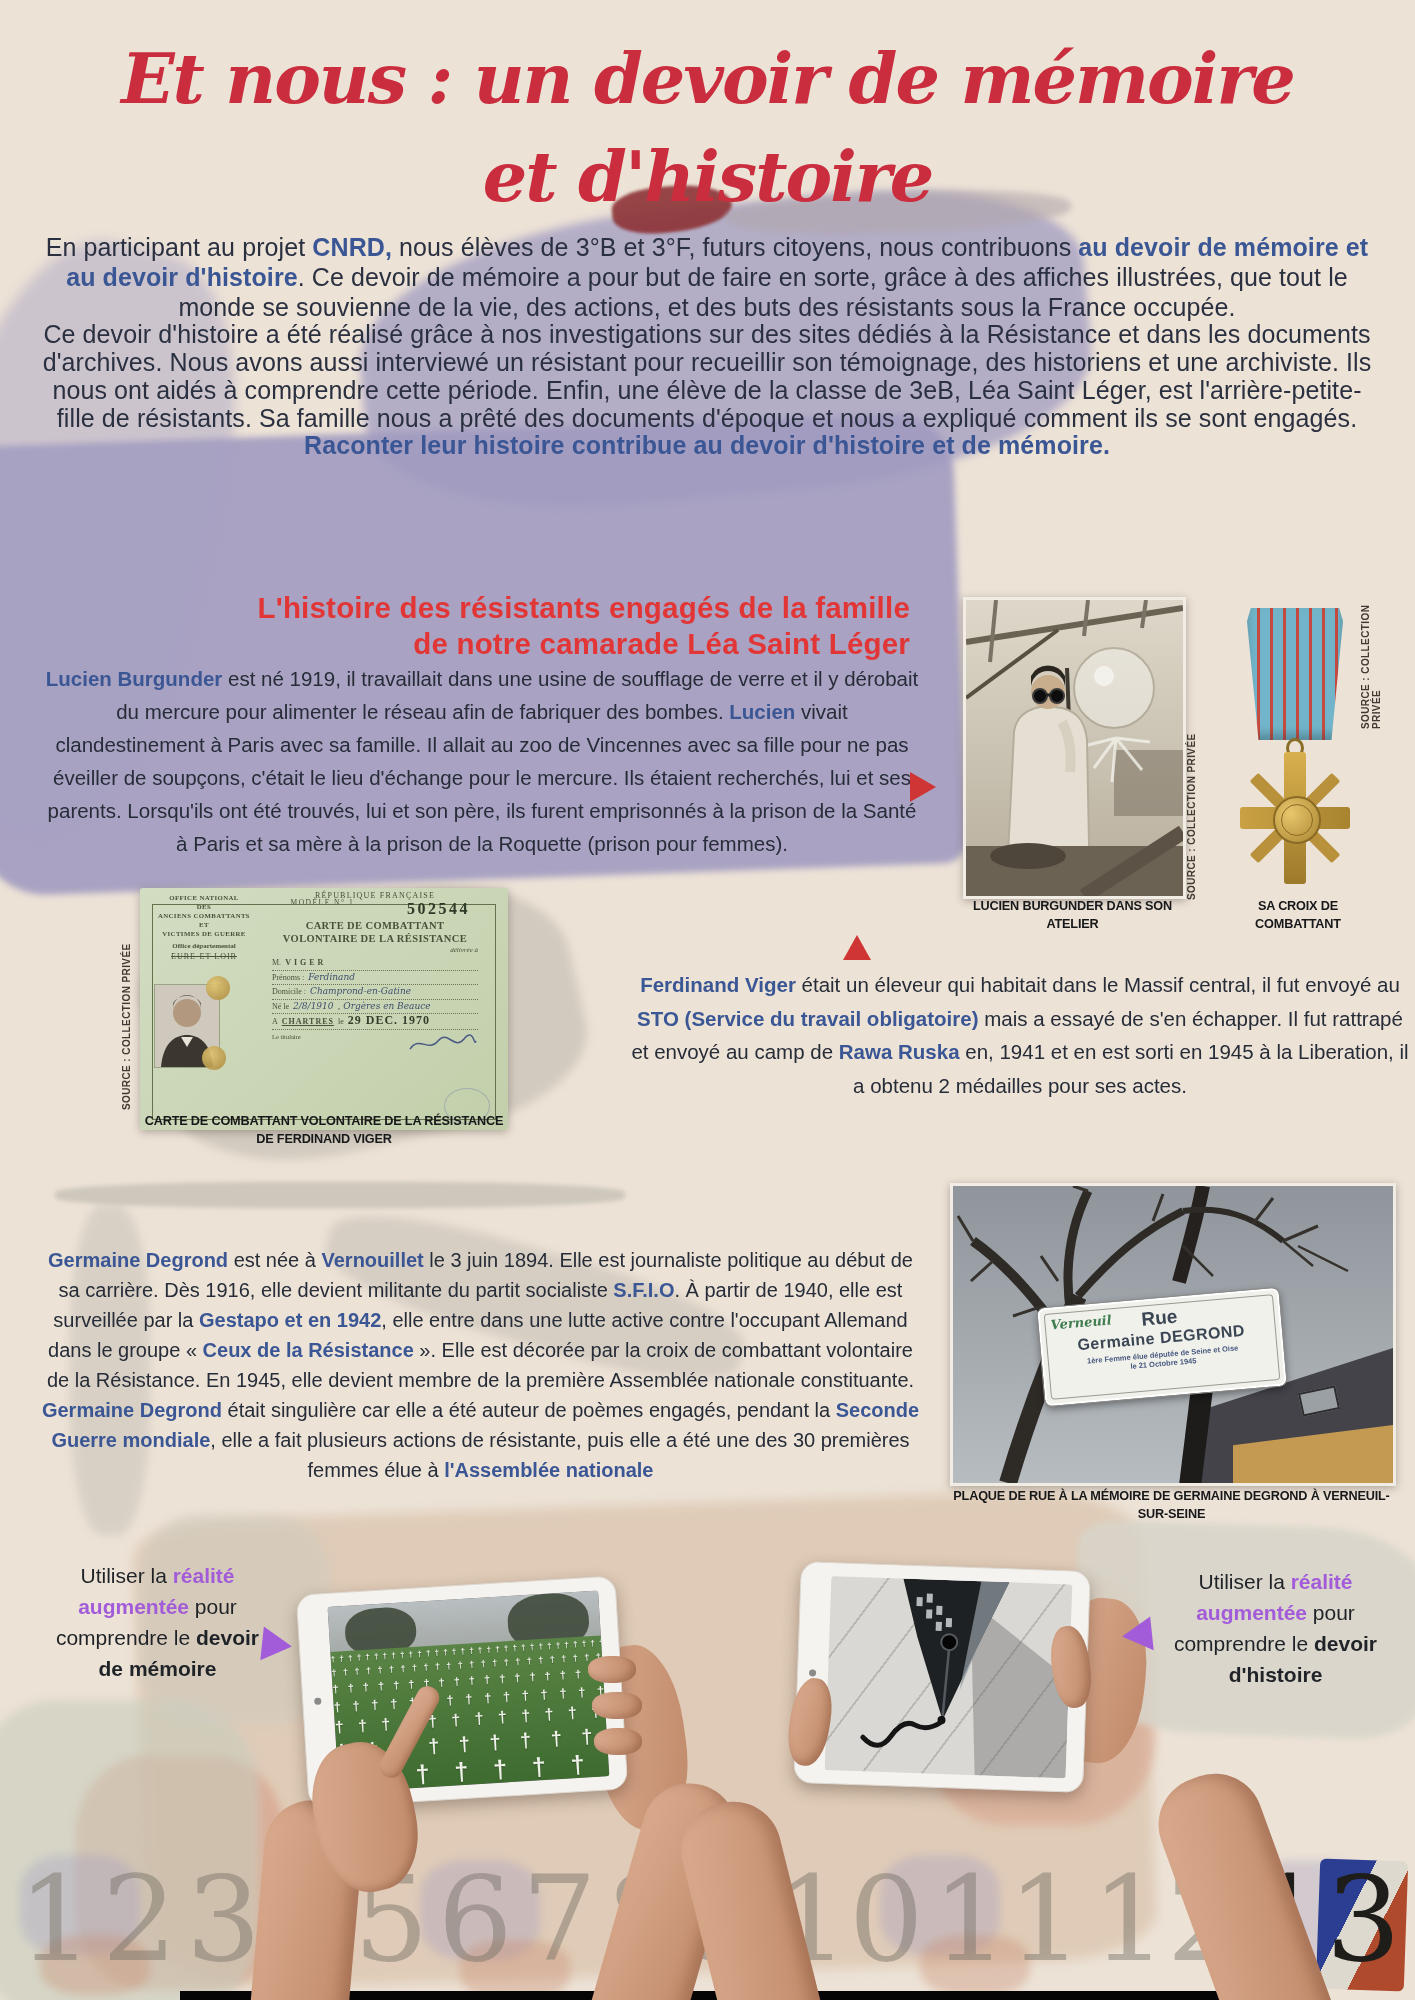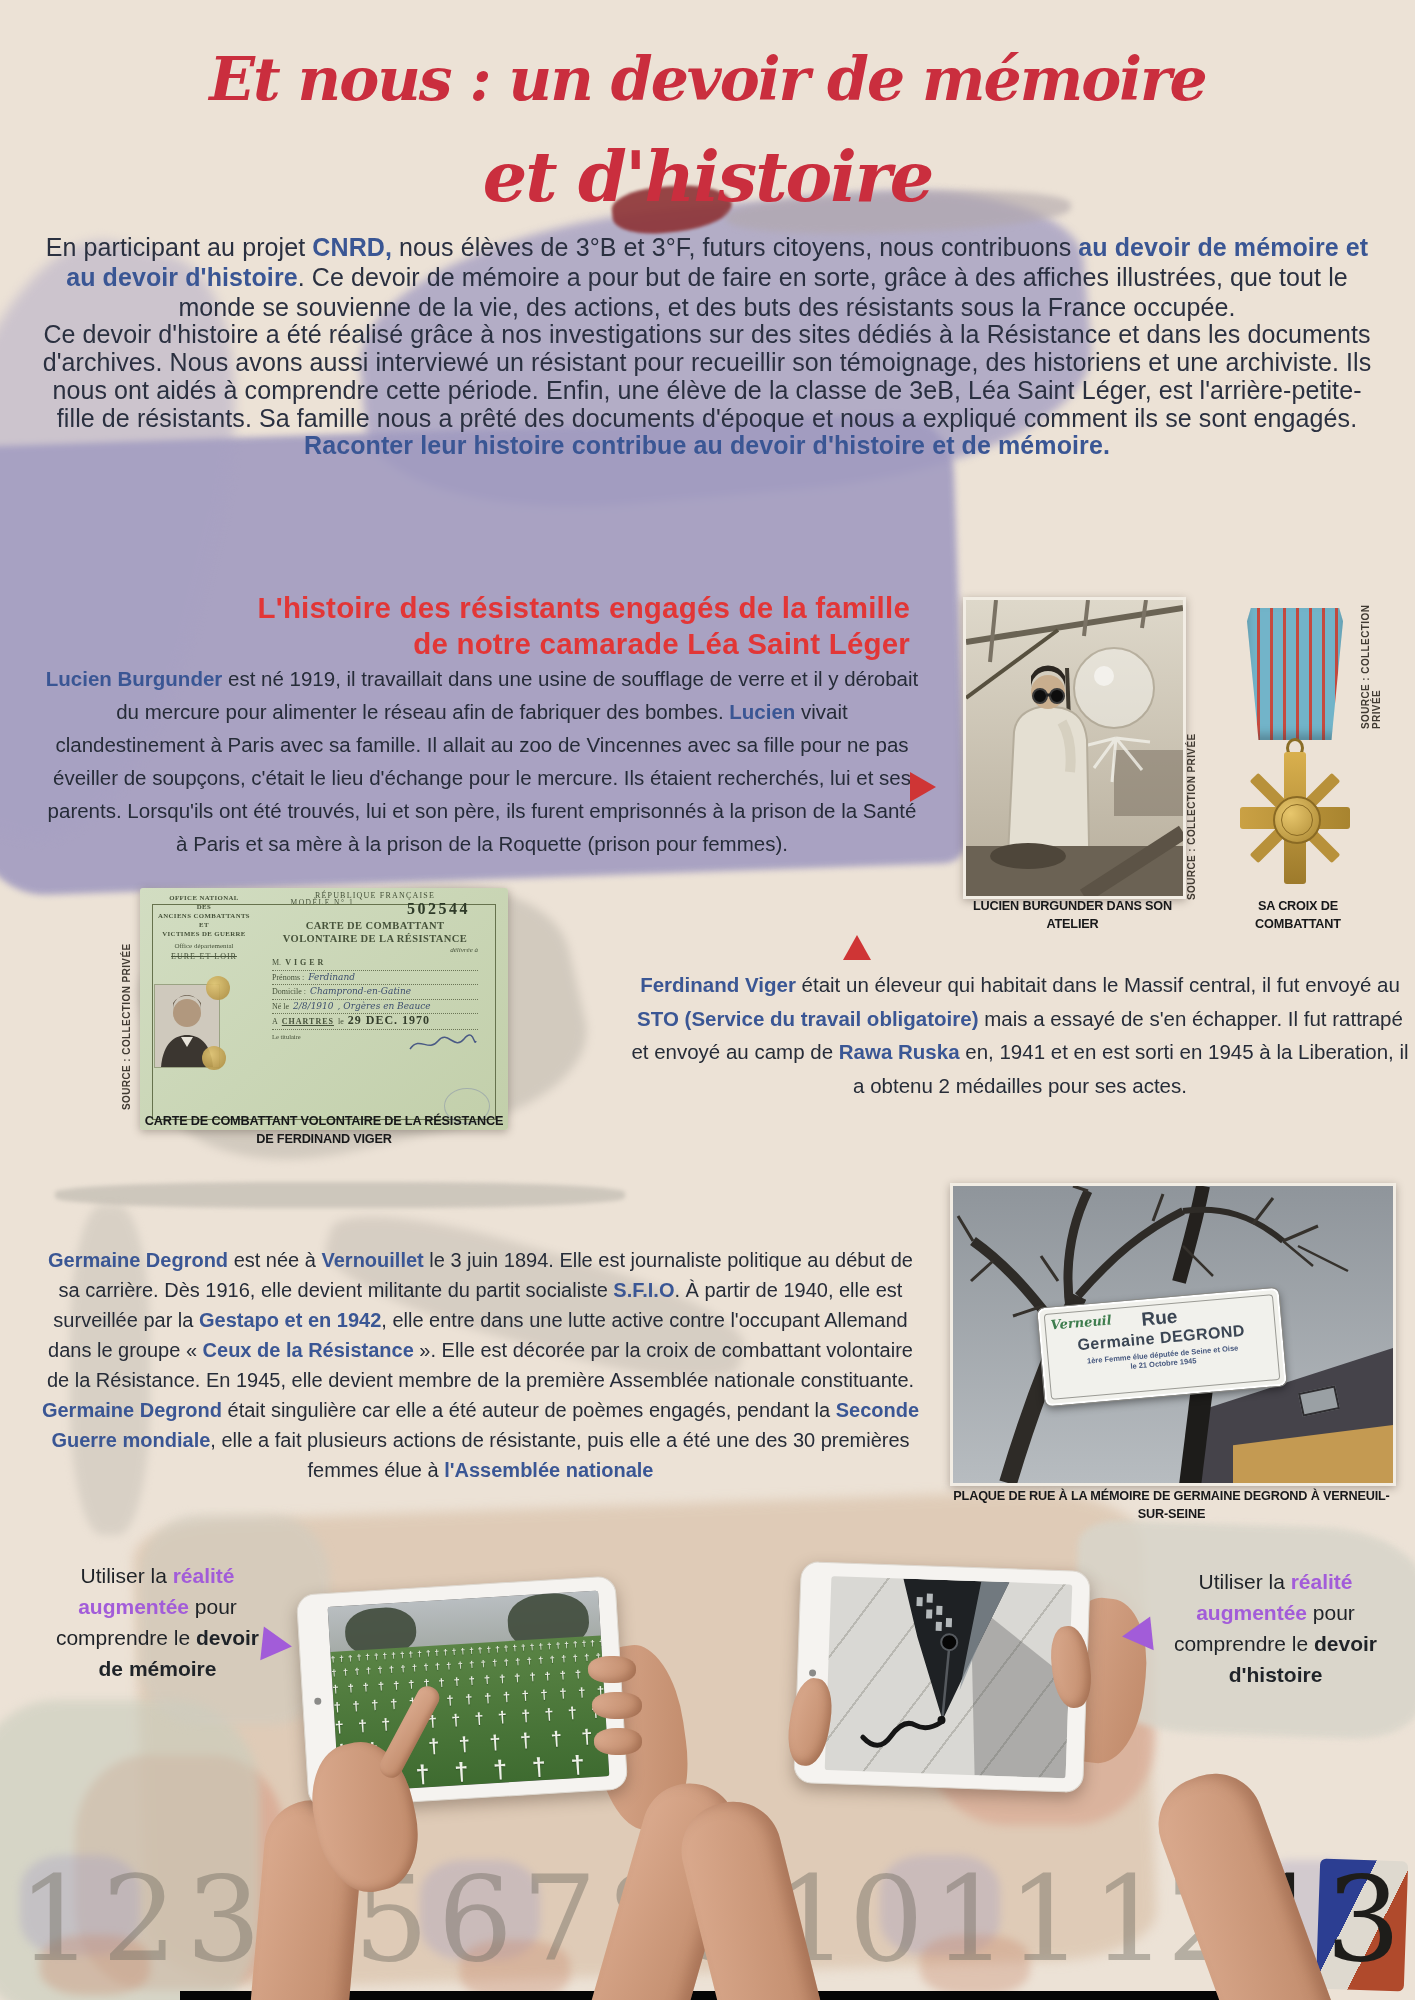--- a/index.html
+++ b/index.html
@@ -38,21 +38,21 @@
   .sw-lgray{left:1075px;top:1525px;width:350px;height:210px;background:#d8d5ca;opacity:.85;
             border-radius:12% 30% 20% 35%;transform:rotate(2deg);filter:blur(3px);}
   .sw-lgray2{left:140px;top:1515px;width:190px;height:210px;background:#cfccc0;opacity:.55;
              border-radius:30%;filter:blur(5px);}
   .num-lav{width:120px;height:100px;background:#a49ec2;opacity:.35;border-radius:35%;filter:blur(4px);}
   .num-sal{width:110px;height:60px;background:#c88a6e;opacity:.35;border-radius:40%;filter:blur(4px);}
 
   
   .title{left:0;right:0;top:30px;text-align:center;color:#ca2e3e;
          font-family:"DejaVu Serif",serif;font-style:italic;font-weight:bold;line-height:98px;}
-  .title .t1{font-size:60px;letter-spacing:-2px;}
+  .title .t1{font-size:70px;letter-spacing:-2px;}
   .title .t2{font-size:70px;letter-spacing:-2px;}
   .par{line-height:29px;font-size:25px;letter-spacing:.1px;}
   .center{text-align:center;}
   .right{text-align:right;}
   .hl{color:#3a5694;font-weight:700;}
   .purple{color:#a25cd9;font-weight:700;}
   .b{color:#1f2328;font-weight:700;}
   .red-h{color:#e23636;font-weight:700;font-size:29.5px;line-height:36px;letter-spacing:.2px;}
   .body-par{font-size:20.5px;line-height:33px;color:#262c38;}
   .caption{font-weight:700;color:#17181a;font-size:13.5px;letter-spacing:-0.2px;
@@ -88,21 +88,21 @@
   .cross .ctr{position:absolute;left:32px;top:46px;width:44px;height:44px;border-radius:50%;
               background:radial-gradient(circle at 35% 35%,#e8c76d,#a8842f);border:2px solid #8a6a24;}
   .cross .ctr::after{content:"";position:absolute;inset:6px;border:1.5px solid #8a6a24;border-radius:50%;}
 
   .carte-fig{left:140px;top:888px;width:368px;height:242px;border-radius:3px;
              background:linear-gradient(140deg,#d2ddc2,#c2cfaa);font-family:"Liberation Serif",serif;color:#46523a;}
   .carte-fig .inner{position:absolute;inset:16px 12px 10px 12px;border:1.5px solid #66724d;}
   .c-modele{position:absolute;top:10px;left:0;right:0;text-align:center;font-size:7.5px;letter-spacing:1.5px;}
   .c-left{position:absolute;left:4px;top:5px;width:120px;text-align:center;}
   .c-left .o{font-size:6.8px;line-height:9px;letter-spacing:.4px;font-weight:700;}
-  .c-odept{font-size:7px;margin-top:4px;}
+  .c-odept{font-size:7px;margin-top:4px;font-weight:bold;}
   .c-dept{font-size:8px;text-decoration:line-through;letter-spacing:1px;margin-top:2px;}
   .c-photo{position:absolute;left:14px;top:96px;width:64px;height:82px;background:#cfc9bd;overflow:hidden;border:1px solid #9aa383;}
   .seal{position:absolute;width:24px;height:24px;border-radius:50%;opacity:.9;
         background:radial-gradient(circle at 35% 35%,#e0c470,#a8863a);}
   .c-right{position:absolute;left:132px;top:3px;width:206px;}
   .c-rep{text-align:center;font-size:8px;letter-spacing:1.2px;}
   .c-num{text-align:right;font-size:16px;font-weight:700;letter-spacing:2.5px;color:#2e3a28;padding-right:8px;}
   .c-title{text-align:center;font-size:10.5px;font-weight:700;letter-spacing:.4px;line-height:13px;margin-top:1px;}
   .c-del{text-align:right;font-size:7px;font-style:italic;margin:1px 0 2px;}
   .c-row{font-size:8px;line-height:13.5px;border-bottom:1px dotted #6b7556;display:flex;gap:4px;align-items:baseline;}

